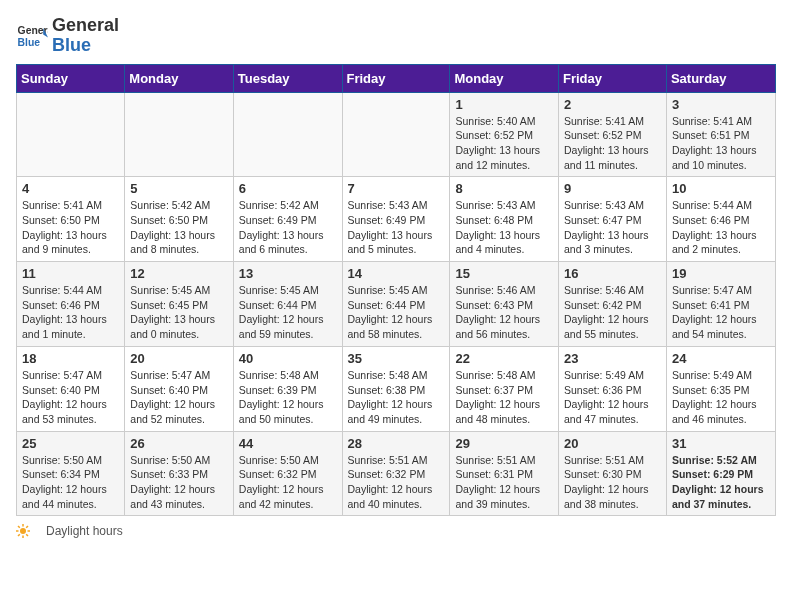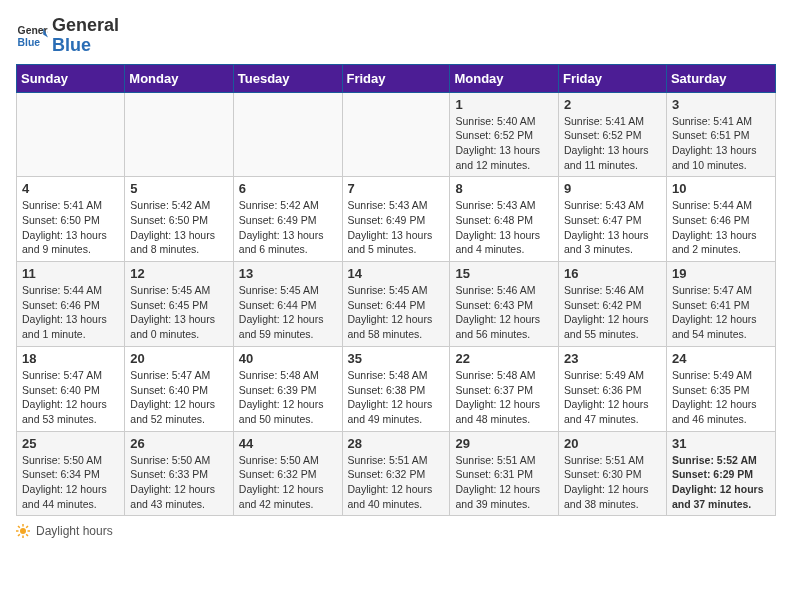--- a/index.html
+++ b/index.html
@@ -87,21 +87,21 @@
     }
     .empty-cell {
       background: #f9f9f9 !important;
     }
     .footer-legend {
       margin-top: 8px;
       font-size: 12px;
       color: #555;
       display: flex;
       align-items: center;
-      gap: 6px;
+      gap: 16px;
     }
   </style>
 </head>
 <body>
 
 <div class="header">
   <div class="logo">
     <svg class="logo-icon" viewBox="0 0 40 40" xmlns="http://www.w3.org/2000/svg">
       <text x="2" y="18" font-size="13" font-weight="bold" fill="#333" font-family="Arial">General</text>
       <text x="2" y="32" font-size="13" font-weight="bold" fill="#2a6db5" font-family="Arial">Blue</text>

